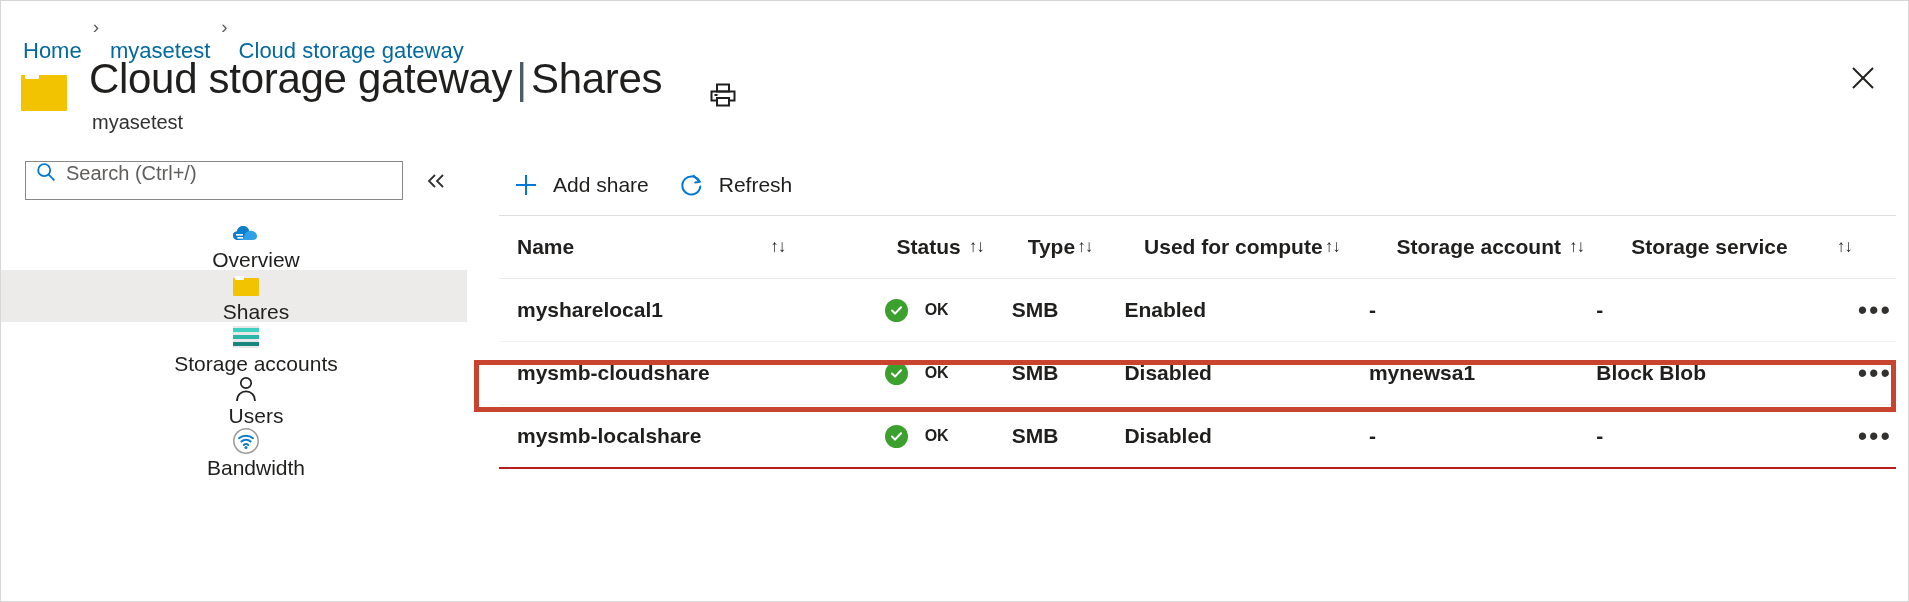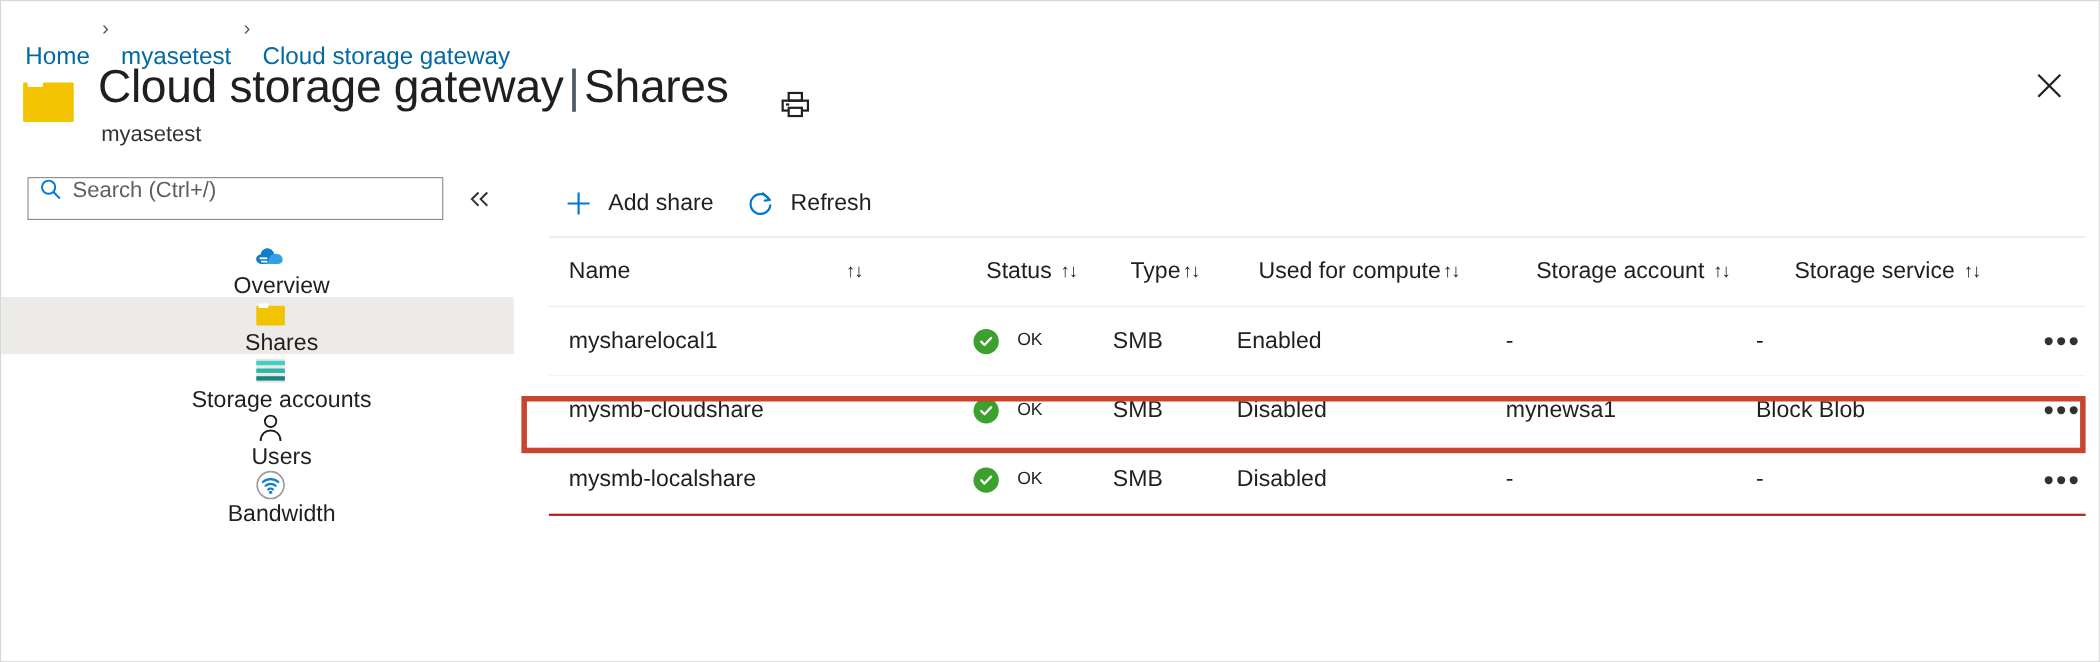--- a/index.html
+++ b/index.html
@@ -260,38 +260,38 @@
   }
   .grid-row {
     display: flex;
     align-items: center;
     height: 62px;
     padding-left: 18px;
     border-bottom: 1px solid #f3f2f1;
     position: relative;
   }
   .grid-row.last { border-bottom: 2px solid #b91c1c; }
-  .cell { font-size: 21px; color: #201f1e; display:flex; align-items:center; }
+  .cell { font-size: 21px; color: #201f1e; display:flex; align-items:center;font-weight:bold; }
   .hcell {
-    font-size: 21px; color: #201f1e; font-weight: 400;
+    font-size: 21px; color: #201f1e; font-weight: 700;
     display: flex; align-items: center; cursor: pointer; user-select: none;
   }
   .sort-glyph {
     font-size: 17px;
     color: #201f1e;
     margin-left: 8px;
     letter-spacing: -1px;
     white-space: nowrap;
   }
   .c-name    { width: 388px; }
   .c-status  { width: 134px; }
   .c-type    { width: 119px; }
   .c-compute { width: 258px; }
   .c-account { width: 240px; }
-  .c-service { width: 242px; }
+  .c-service { width: 242px; gap: 41px; }
   .c-actions { flex: 1; display: flex; justify-content: flex-start; padding-left: 28px; }
 
   .status-cell { display: flex; align-items: center; }
   .ok-badge {
     width: 23px; height: 23px; border-radius: 50%;
     background: #3ba02e;
     display: flex; align-items: center; justify-content: center;
     flex: 0 0 23px;
   }
   .ok-label { margin-left: 17px; font-size: 16px; color: #201f1e; }

